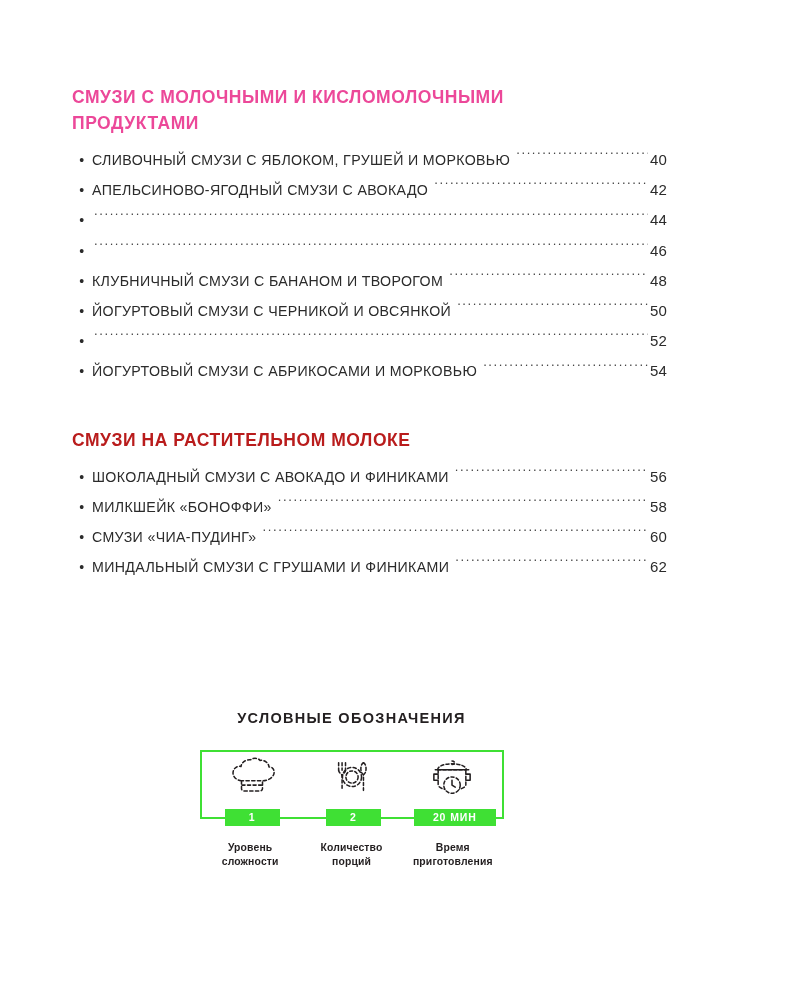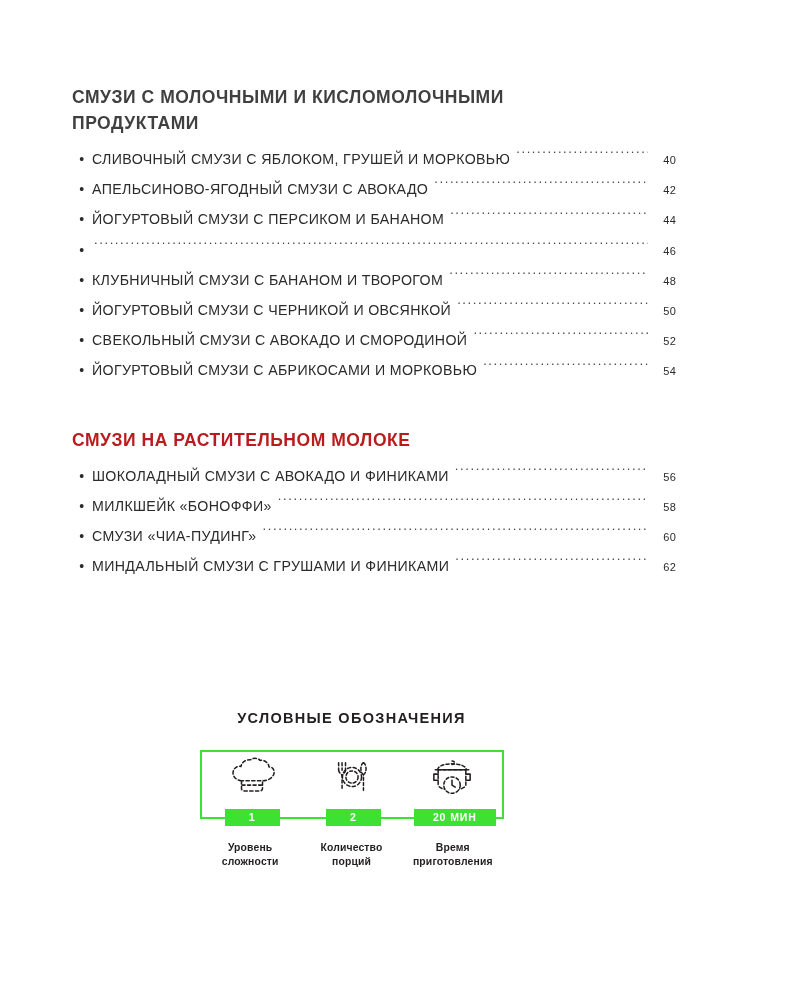--- a/index.html
+++ b/index.html
@@ -30,21 +30,21 @@
 
   .section-title {
     font-size: 17.5px;
     font-weight: 700;
     letter-spacing: 0.55px;
     line-height: 26px;
     text-transform: uppercase;
     margin-bottom: 9px;
     white-space: pre-line;
   }
-  .section-title.mint   { color: #404040; }
+  .section-title.mint   { color: #ec4899; }
   .section-title.orange { color: #b91c1c; }
 
   .toc-list { list-style: none; }
 
   .toc-row {
     display: flex;
     align-items: baseline;
     font-size: 14.2px;
     letter-spacing: 0.35px;
     line-height: 29.2px;
@@ -81,22 +81,21 @@
     bottom: 0.05em;
     white-space: nowrap;
     letter-spacing: 1.6px;
     font-size: 13px;
     color: #444;
   }
 
   .page-num {
     flex: 0 0 auto;
     width: 26px;
-    text-align: right;
-    font-size: 11px;
+    font-size: 15px;
     letter-spacing: 0.2px;
     color: #2b2b2b;
   }
 
   
   .legend {
     position: absolute;
     left: 0;
     top: 710px;
     width: 703px;
@@ -204,21 +203,20 @@
         <span class="page-num">40</span>
       </li>
       <li class="toc-row">
         <span class="bullet">•</span>
         <span class="entry-title">АПЕЛЬСИНОВО-ЯГОДНЫЙ СМУЗИ С АВОКАДО</span>
         <span class="leader"></span>
         <span class="page-num">42</span>
       </li>
       <li class="toc-row">
         <span class="bullet">•</span>
-        <span class="entry-title">ЙОГУРТОВЫЙ СМУЗИ С ПЕРСИКОМ И БАНАНОМ</span>
         <span class="leader"></span>
         <span class="page-num">44</span>
       </li>
       <li class="toc-row">
         <span class="bullet">•</span>
         <span class="leader"></span>
         <span class="page-num">46</span>
       </li>
       <li class="toc-row">
         <span class="bullet">•</span>
@@ -227,21 +225,20 @@
         <span class="page-num">48</span>
       </li>
       <li class="toc-row">
         <span class="bullet">•</span>
         <span class="entry-title">ЙОГУРТОВЫЙ СМУЗИ С ЧЕРНИКОЙ И ОВСЯНКОЙ</span>
         <span class="leader"></span>
         <span class="page-num">50</span>
       </li>
       <li class="toc-row">
         <span class="bullet">•</span>
-        <span class="entry-title">СВЕКОЛЬНЫЙ СМУЗИ С АВОКАДО И СМОРОДИНОЙ</span>
         <span class="leader"></span>
         <span class="page-num">52</span>
       </li>
       <li class="toc-row">
         <span class="bullet">•</span>
         <span class="entry-title">ЙОГУРТОВЫЙ СМУЗИ С АБРИКОСАМИ И МОРКОВЬЮ</span>
         <span class="leader"></span>
         <span class="page-num">54</span>
       </li>
     </ul>

